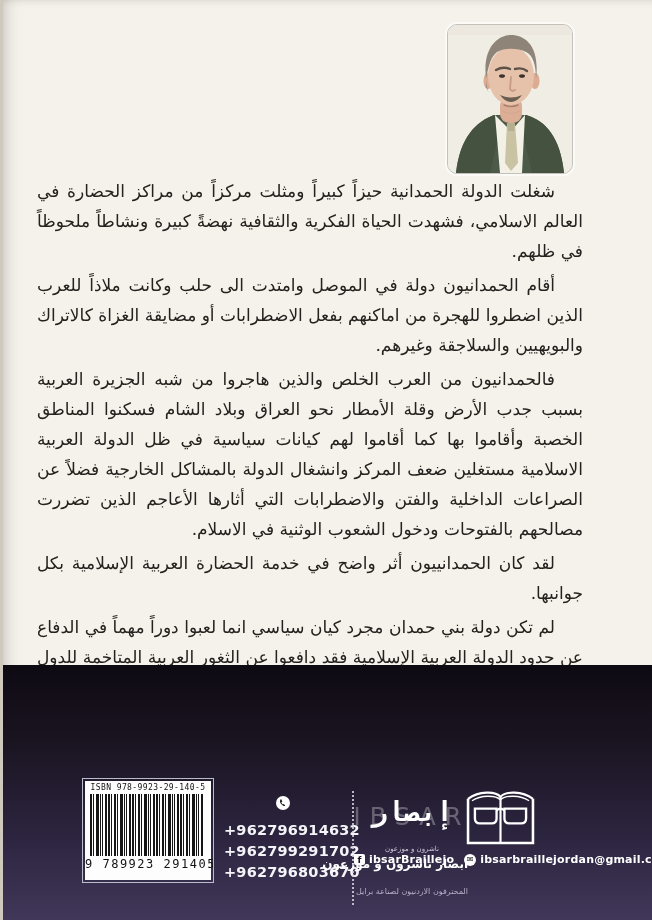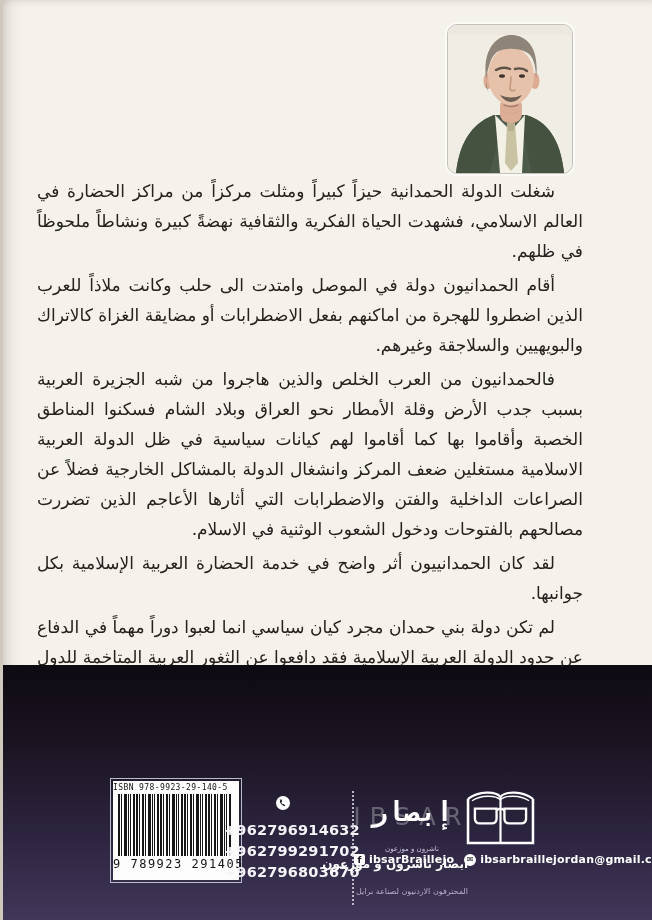--- a/index.html
+++ b/index.html
@@ -31,21 +31,21 @@
   .footer{
     position:absolute;left:0;top:665px;width:652px;height:255px;
     background:linear-gradient(180deg,#0e0a12 0%,#1a1421 30%,#2d2540 68%,#413759 100%);
     color:#f5f4f8;font-family:"DejaVu Sans","Liberation Sans",sans-serif;
   }
 
   
   .barcode{
     position:absolute;left:85px;top:116px;width:126px;height:99px;
     background:#fdfdfd;outline:1px solid #b9bcc9;outline-offset:2px;
-    color:#121212;margin-left:28px;
+    text-align:center;color:#121212;
   }
   .barcode .isbn{font-size:8px;letter-spacing:.4px;padding-top:2px;font-family:"DejaVu Sans Mono","Liberation Mono",monospace;white-space:nowrap;}
   .barcode .bars{height:62px;margin:2px 5px 0 5px;white-space:nowrap;overflow:hidden;text-align:left;}
   .barcode .bars i{display:inline-block;height:100%;background:#151515;vertical-align:top;}
   .barcode .digits{font-size:12px;letter-spacing:1.5px;font-family:"DejaVu Sans Mono","Liberation Mono",monospace;margin-top:1px;white-space:nowrap;}
 
   
   .phone-icon{position:absolute;left:276px;top:130px;width:14px;height:14px;}
   .phones{
     position:absolute;left:224px;top:155px;width:126px;text-align:left;

